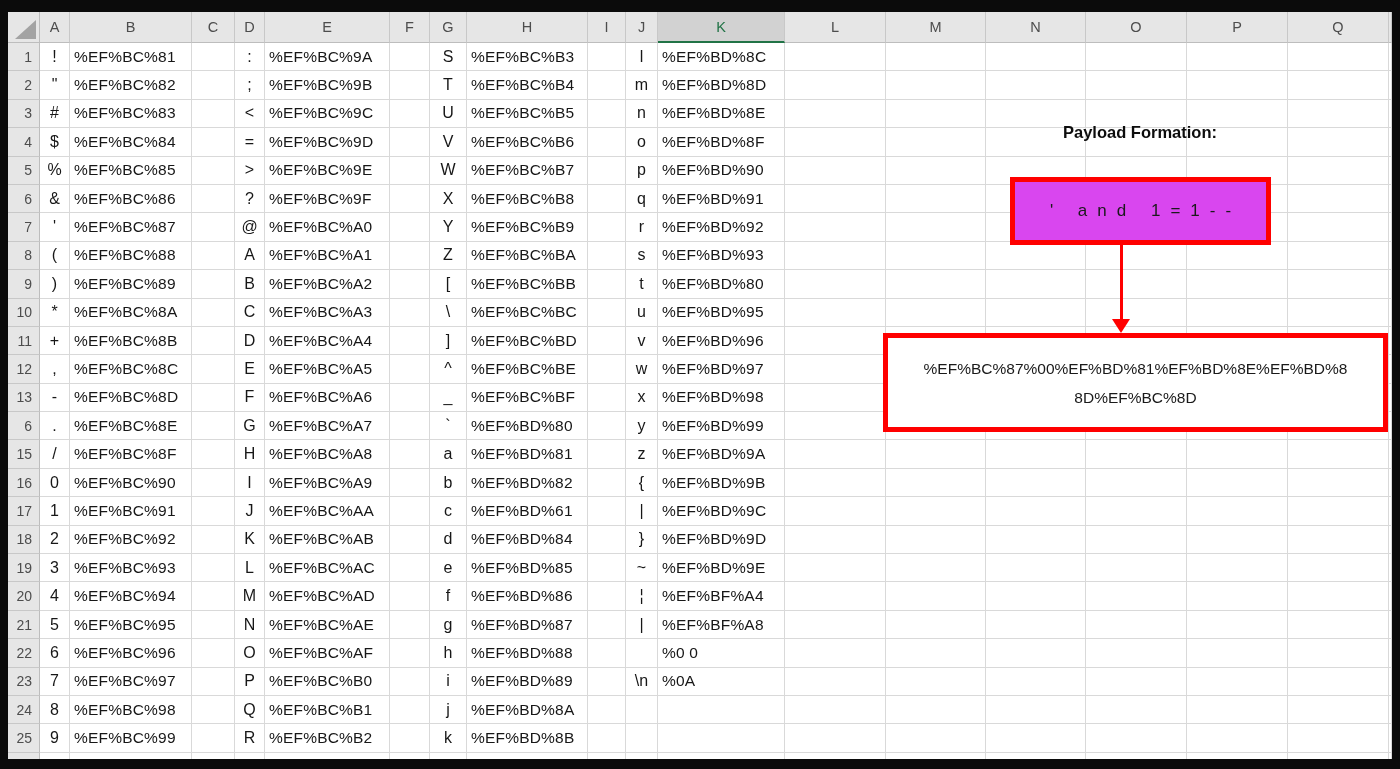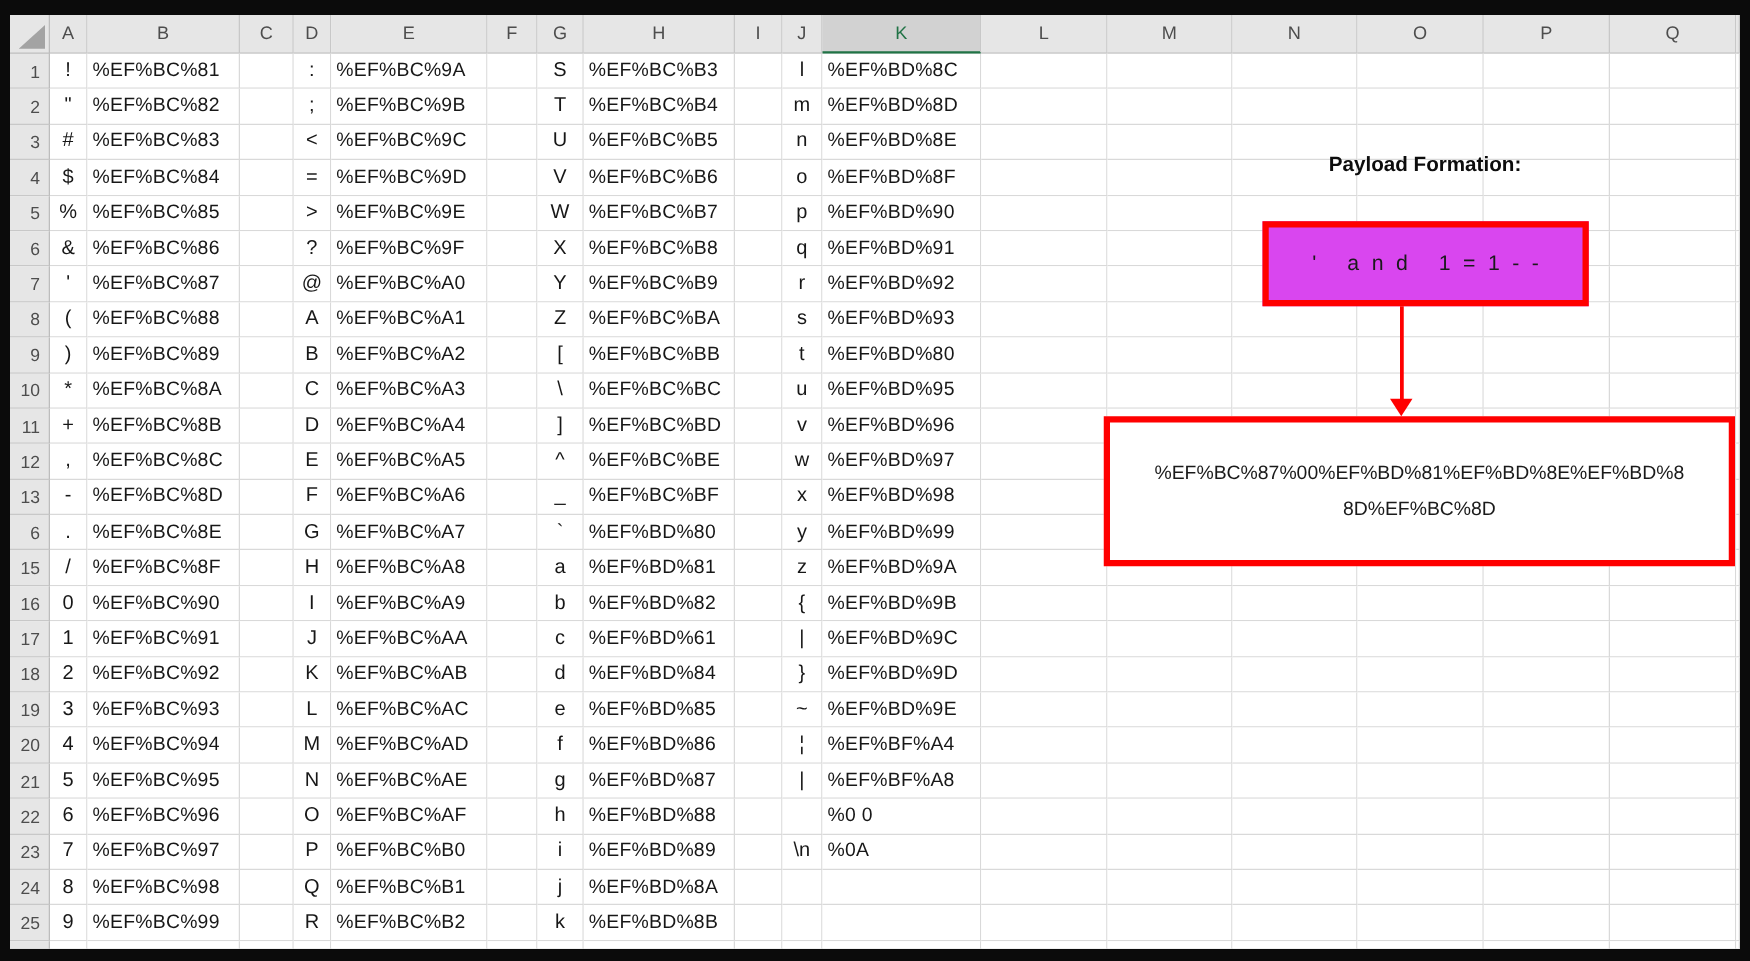--- a/index.html
+++ b/index.html
@@ -30,21 +30,21 @@
   .ptitle{position:absolute;left:1010px;top:104px;width:260px;text-align:center;
           font-weight:bold;font-size:16.5px;color:#0d0d0d;margin-top:19px;}
   .pbox1{position:absolute;left:1010px;top:177px;width:261px;height:68px;
          border:5px solid #ff0000;background:#d946ef;display:flex;align-items:center;
          justify-content:center;font-size:17px;letter-spacing:10px;color:#1a1a1a;
          padding-left:10px;}
   .aline{position:absolute;left:1120px;top:245px;width:3px;height:76px;background:#ff0000;}
   .ahead{position:absolute;left:1112px;top:319px;width:0;height:0;
          border-left:9px solid transparent;border-right:9px solid transparent;
          border-top:14px solid #ff0000;}
-  .pbox2{position:absolute;left:883px;top:333px;width:505px;height:120px;
+  .pbox2{position:absolute;left:883px;top:333px;width:505px;height:99px;
          border:5px solid #ff0000;background:#ffffff;display:flex;flex-direction:column;
          align-items:center;justify-content:center;font-size:15.5px;color:#1a1a1a;}
   .pline{line-height:29px;text-align:center;}
 </style>
 </head>
 <body>
 
 <div class="frame">
   <div class="sheet">
     <div class="grid" id="grid">

